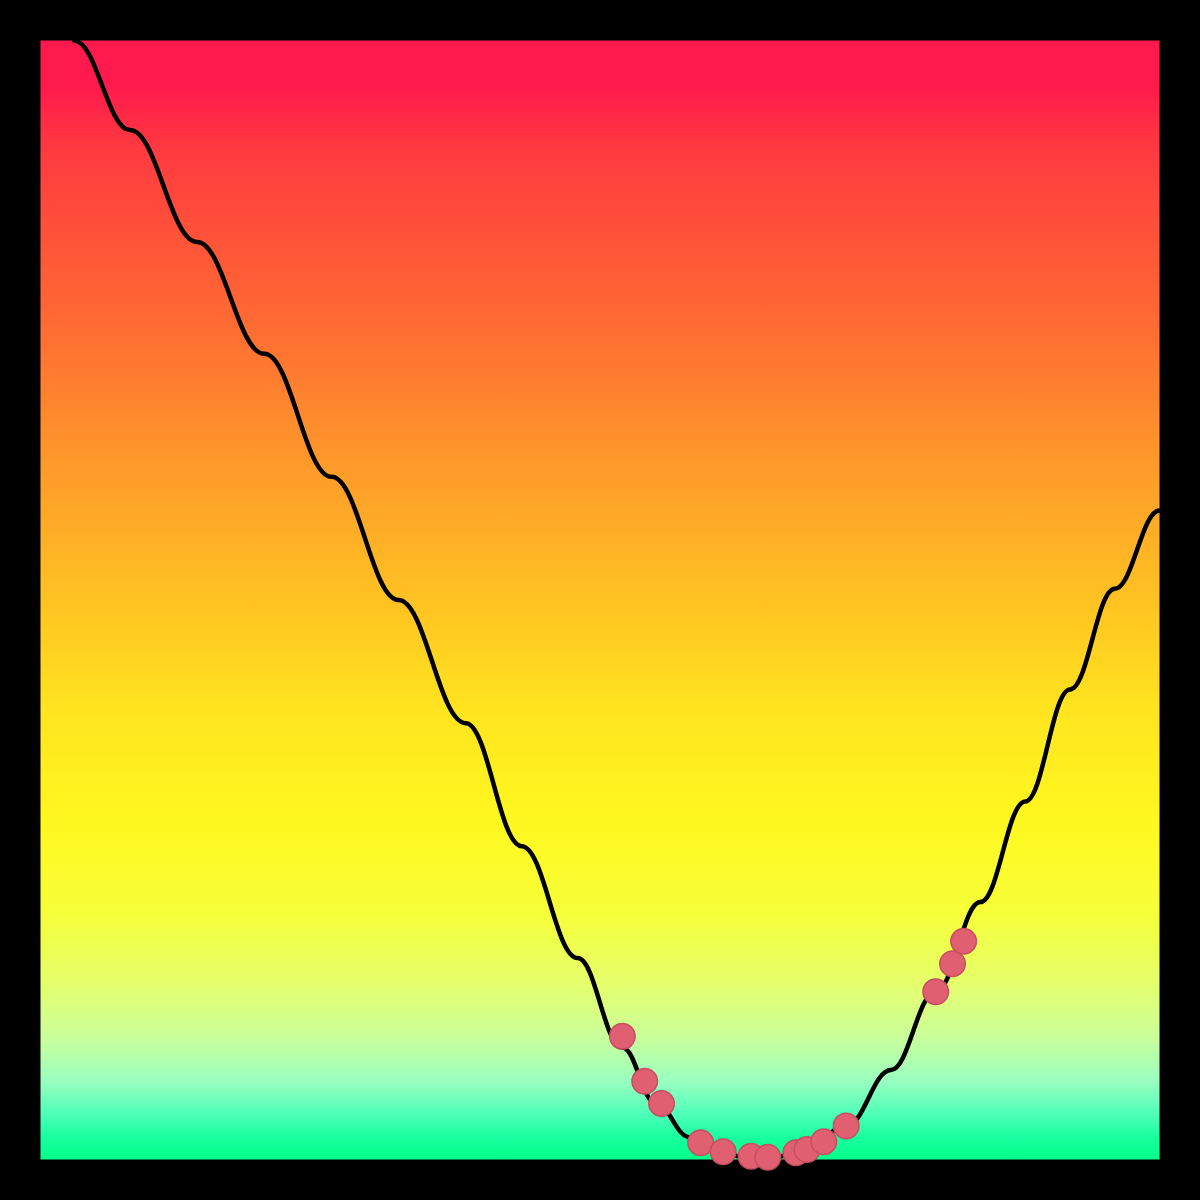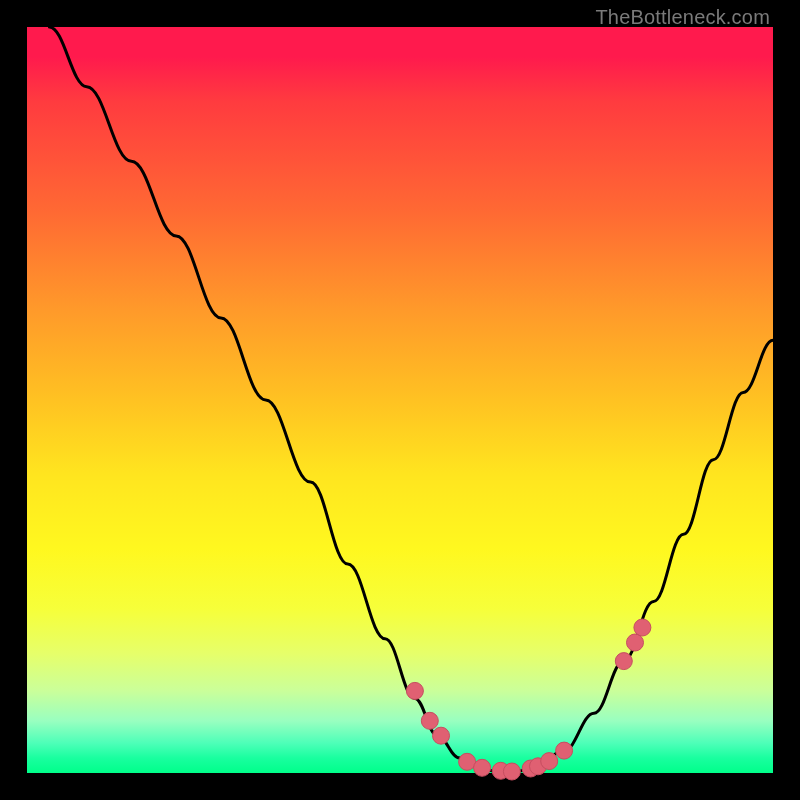--- a/index.html
+++ b/index.html
@@ -80,14 +80,13 @@
         <circle cx="503.6" cy="741.5" r="8.5" fill="#e06072" stroke="#c64e60" stroke-width="1"></circle>
         <circle cx="511.0" cy="739.3" r="8.5" fill="#e06072" stroke="#c64e60" stroke-width="1"></circle>
         <circle cx="522.2" cy="734.1" r="8.5" fill="#e06072" stroke="#c64e60" stroke-width="1"></circle>
         <circle cx="537.1" cy="723.6" r="8.5" fill="#e06072" stroke="#c64e60" stroke-width="1"></circle>
         <circle cx="596.8" cy="634.1" r="8.5" fill="#e06072" stroke="#c64e60" stroke-width="1"></circle>
         <circle cx="608.0" cy="615.5" r="8.5" fill="#e06072" stroke="#c64e60" stroke-width="1"></circle>
         <circle cx="615.4" cy="600.5" r="8.5" fill="#e06072" stroke="#c64e60" stroke-width="1"></circle>
       </g>
   </svg>
 
-  <div class="watermark">TheBottleneck.com</div>
 </div>
 
 </body></html>

